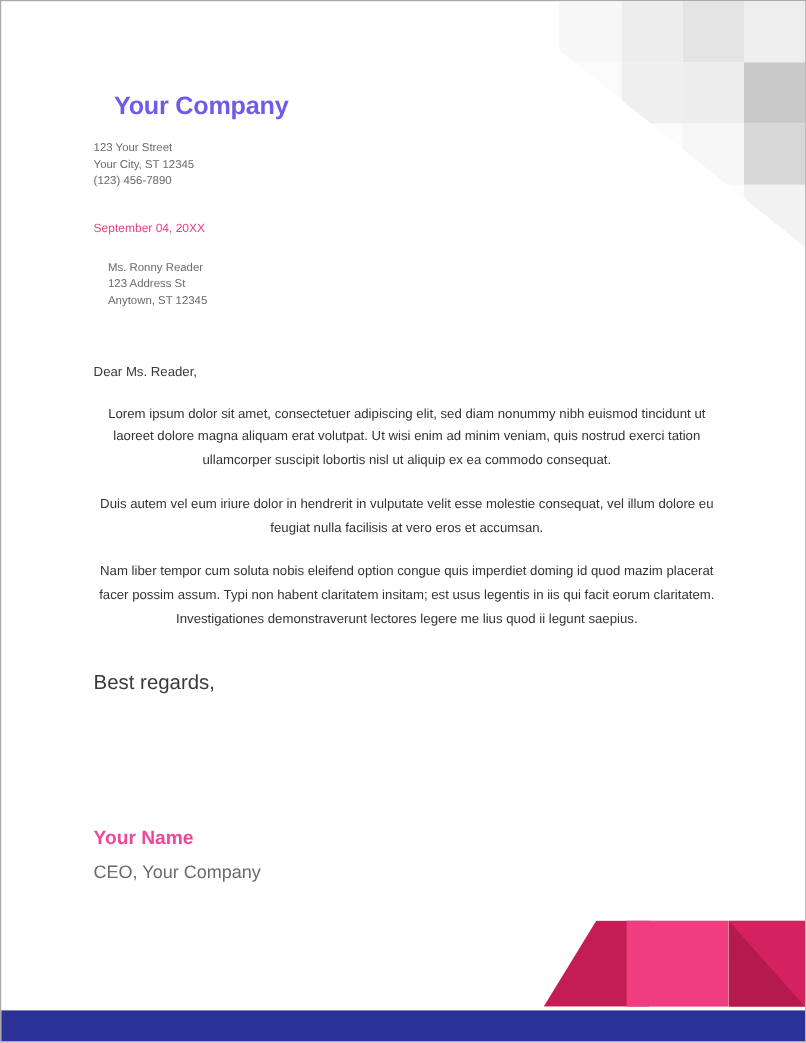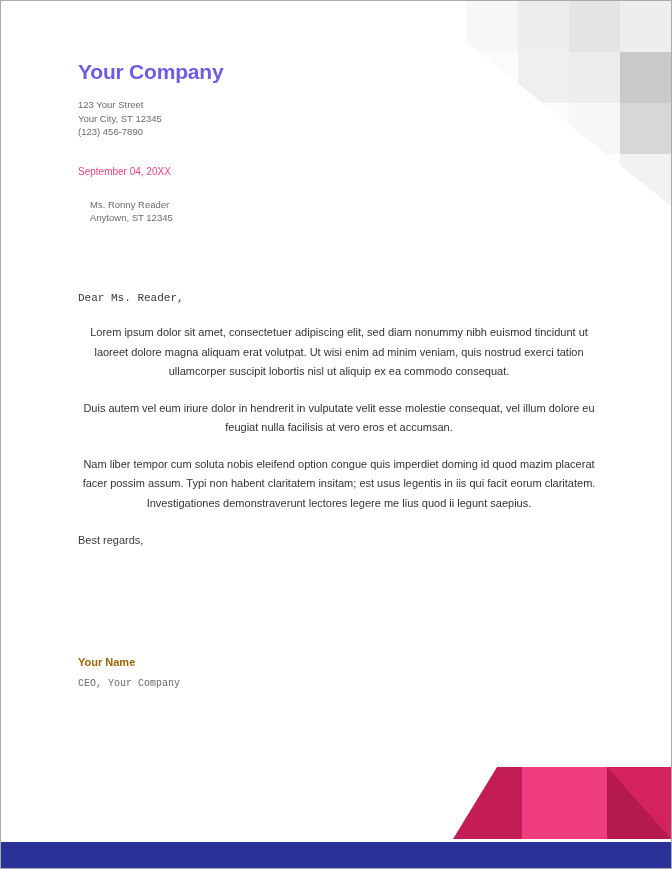--- a/index.html
+++ b/index.html
@@ -70,21 +70,21 @@
 
   
   .content {
     position: absolute;
     left: 77px;
     top: 0;
     width: 522px;
   }
 
   .company-name {
-    margin: 0;
+    margin: 17px;
     padding-top: 59px;
     font-size: 21px;
     font-weight: bold;
     letter-spacing: -0.2px;
     line-height: 1.1;
   }
 
   .sender-block {
     margin-top: 15px;
     font-size: 9.5px;
@@ -101,56 +101,54 @@
 
   .recipient-block {
     margin-top: 19px;
     font-size: 9.5px;
     line-height: 1.42;
     color: #6a6a6a;
   }
   .recipient-block div { white-space: pre; padding-left: 12px; }
 
   .salutation {
-    margin-top: 65px;
+    margin-top: 45px;
     font-size: 11px;
     color: #3a3a3a;
     line-height: 1.5;
-    font-family: Liberation Mono, monospace;
   }
 
   .body-para {
     margin-top: 17px;
     font-size: 11px;
     line-height: 1.78;
     color: #333333;
     text-align: center;
   }
 
   .closing {
-    margin-top: 18px;
-    font-size: 11px;
+    margin-top: 30px;
+    font-size: 17px;
     color: #3a3a3a;
     line-height: 1.5;
   }
 
   .signer-name {
     margin-top: 107px;
-    font-size: 11px;
+    font-size: 16px;
     font-weight: bold;
-    color: #a16207;
+    color: #ec4899;
     line-height: 1.3;
   }
 
   .signer-title {
     margin-top: 8px;
-    font-size: 10px;
+    font-size: 15px;
     color: #6a6a6a;
     line-height: 1.4;
-    font-family: Liberation Mono, monospace;
   }
 </style>
 </head>
 <body>
 
 <div class="page" style="border-color: rgb(170, 170, 170);">
 
   <div class="deco-top">
     <div id="deco-top-cells">
         <div class="cell" style="left: 51px; top: 0px; width: 52px; height: 51px; background: rgb(247, 247, 247);"></div>
@@ -177,20 +175,21 @@
     <div class="sender-block">
       <div>123 Your Street</div>
       <div>Your City, ST 12345</div>
       <div>(123) 456-7890</div>
     </div>
 
     <div class="letter-date" style="color: rgb(232, 65, 127);">September 04, 20XX</div>
 
     <div class="recipient-block">
       <div>Ms. Ronny Reader</div>
+      <div>123 Address St</div>
       <div>Anytown, ST 12345</div>
     </div>
 
     <div class="salutation">Dear Ms. Reader,</div>
 
     <p class="body-para">Lorem ipsum dolor sit amet, consectetuer adipiscing elit, sed diam nonummy nibh euismod tincidunt ut laoreet dolore magna aliquam erat volutpat. Ut wisi enim ad minim veniam, quis nostrud exerci tation ullamcorper suscipit lobortis nisl ut aliquip ex ea commodo consequat.</p>
 
     <p class="body-para">Duis autem vel eum iriure dolor in hendrerit in vulputate velit esse molestie consequat, vel illum dolore eu feugiat nulla facilisis at vero eros et accumsan.</p>
 
     <p class="body-para">Nam liber tempor cum soluta nobis eleifend option congue quis imperdiet doming id quod mazim placerat facer possim assum. Typi non habent claritatem insitam; est usus legentis in iis qui facit eorum claritatem. Investigationes demonstraverunt lectores legere me lius quod ii legunt saepius.</p>

